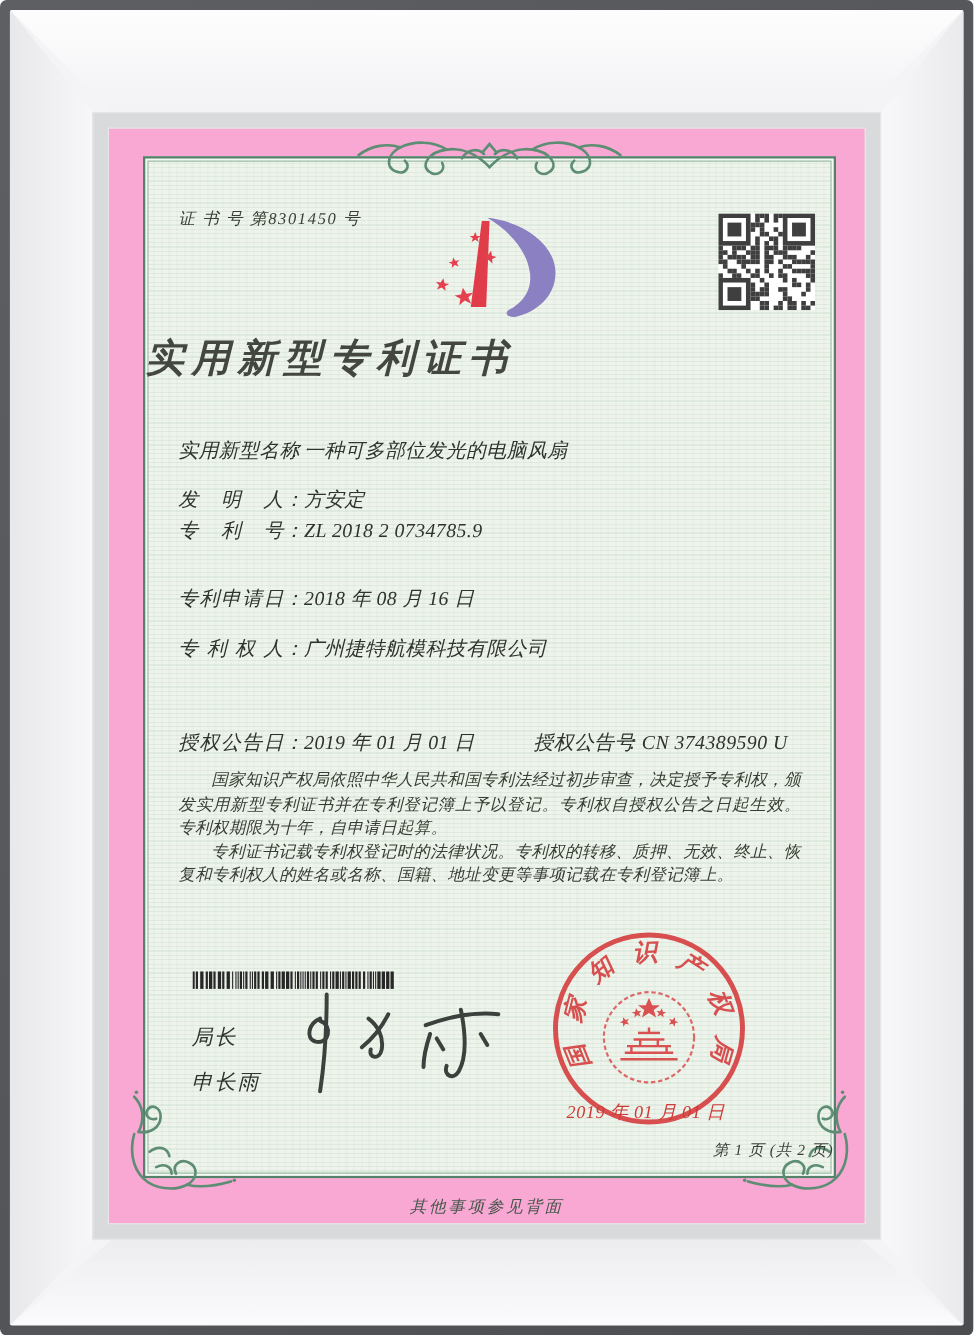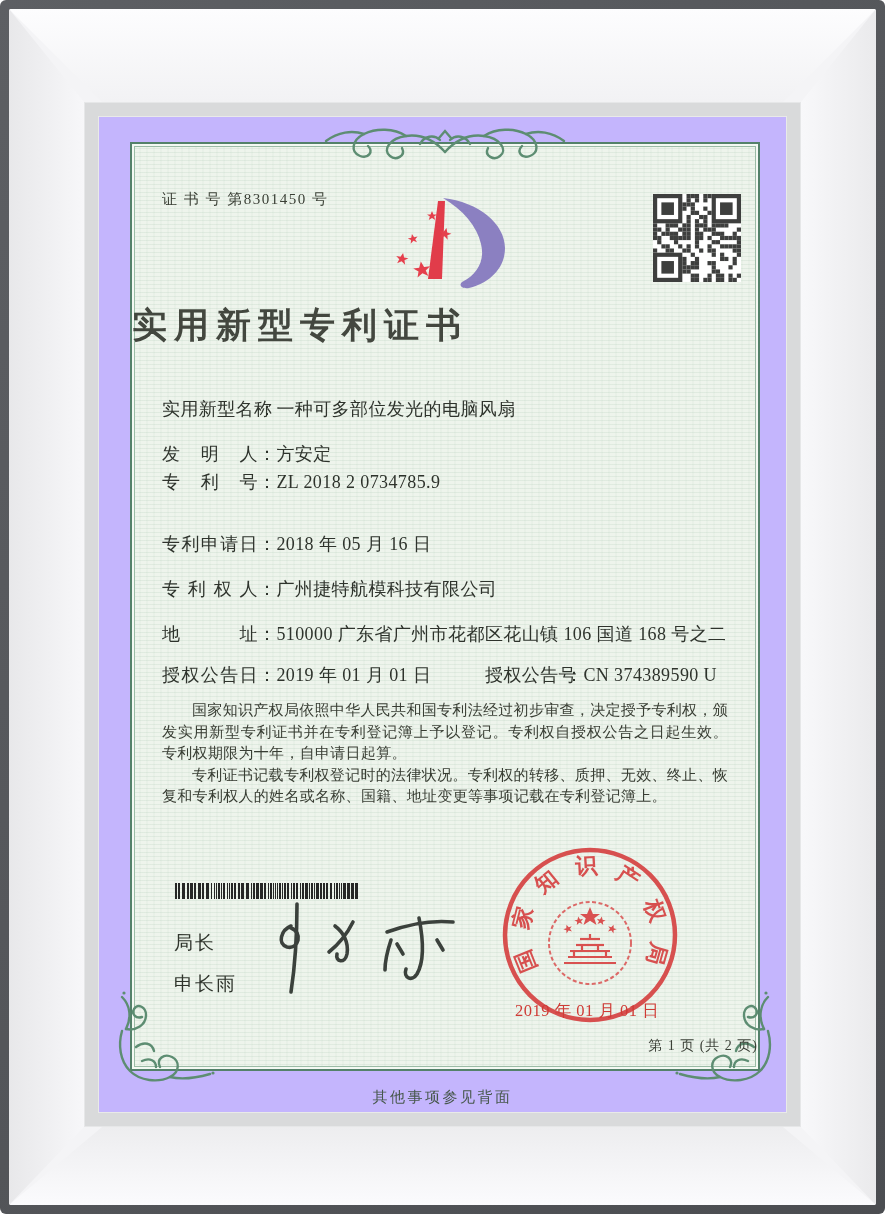--- a/index.html
+++ b/index.html
@@ -7,21 +7,21 @@
   
   .frame{position:absolute;inset:0;background:linear-gradient(135deg,#5d5f63,#4b4d51);border-radius:6px;}
   .face{position:absolute;inset:9px;background:#f4f4f6;border-radius:2px;overflow:hidden;}
   .fb{position:absolute;}
   .fb.top{left:0;top:0;right:0;height:93px;background:linear-gradient(180deg,#fdfdfe,#f2f2f4);clip-path:polygon(0 0,100% 0,calc(100% - 93px) 100%,93px 100%);}
   .fb.bottom{left:0;bottom:0;right:0;height:78px;background:linear-gradient(180deg,#ededef,#fbfbfd);clip-path:polygon(93px 0,calc(100% - 93px) 0,100% 100%,0 100%);}
   .fb.left{top:0;bottom:0;left:0;width:75px;background:linear-gradient(90deg,#e8e8ea,#f7f7f9);clip-path:polygon(0 0,100% 93px,100% calc(100% - 78px),0 100%);}
   .fb.right{top:0;bottom:0;right:0;width:75px;background:linear-gradient(270deg,#eaeaec,#f8f8fa);clip-path:polygon(0 93px,100% 0,100% 100%,0 calc(100% - 78px));}
   .mat-band{position:absolute;left:84px;top:102px;right:84px;bottom:87px;background:#d9dadb;box-shadow:inset 0 0 0 1px #e6e7e8;}
   
-  .paper{position:absolute;left:99px;top:117px;right:99px;bottom:102px;background:#c4b5fd;box-shadow:0 0 0 1px #e9eae8;}
+  .paper{position:absolute;left:99px;top:117px;right:99px;bottom:102px;background:#f9a8d4;box-shadow:0 0 0 1px #e9eae8;font-style:italic;}
   .green-area{position:absolute;left:31px;top:25px;width:626px;height:925px;
     background:
       repeating-linear-gradient(0deg, rgba(128,172,142,.13) 0 1px, rgba(255,255,255,0) 1px 4px),
       repeating-linear-gradient(90deg, rgba(128,172,142,.05) 0 2px, rgba(255,255,255,0) 2px 7px),
       #eef4ec;
     border:2px solid #54816a;
     box-shadow:inset 0 0 0 2px #f4f9f3, inset 0 0 0 3px #9abba5;}
   .orn{position:absolute;pointer-events:none;}
   .orn.ctr{top:-22px;left:50%;transform:translateX(-50%);}
   .orn.bl{left:-16px;bottom:-18px;}
@@ -282,23 +282,22 @@
             <rect x="72" y="80" width="4" height="4"></rect>
             <rect x="76" y="80" width="4" height="4"></rect>
           </g>
       </svg>
 
       <div class="title">实用新型专利证书</div>
 
       <div class="f-row r1"><span class="flabel">实用新型名称</span><span>：</span><span>一种可多部位发光的电脑风扇</span></div>
       <div class="f-row r2"><span class="flabel">发明人</span><span>：</span><span>方安定</span></div>
       <div class="f-row r3"><span class="flabel">专利号</span><span>：</span><span>ZL 2018 2 0734785.9</span></div>
-      <div class="f-row r4"><span class="flabel">专利申请日</span><span>：</span><span>2018 年 05 月 16 日</span></div>
+      <div class="f-row r4"><span class="flabel">专利申请日</span><span>：</span><span>2018 年 08 月 16 日</span></div>
       <div class="f-row r5"><span class="flabel">专利权人</span><span>：</span><span>广州捷特航模科技有限公司</span></div>
-      <div class="f-row r6"><span class="flabel">地址</span><span>：</span><span>510000 广东省广州市花都区花山镇 106 国道 168 号之二</span></div>
       <div class="f-row r7">
         <span class="flabel">授权公告日</span><span>：</span><span>2019 年 01 月 01 日</span>
         <span class="pair2"><span class="flabel">授权公告号</span><span>：</span><span>CN 374389590 U</span></span>
       </div>
 
       <div class="paras">
         <p>国家知识产权局依照中华人民共和国专利法经过初步审查，决定授予专利权，颁发实用新型专利证书并在专利登记簿上予以登记。专利权自授权公告之日起生效。专利权期限为十年，自申请日起算。</p>
         <p>专利证书记载专利权登记时的法律状况。专利权的转移、质押、无效、终止、恢复和专利权人的姓名或名称、国籍、地址变更等事项记载在专利登记簿上。</p>
       </div>
 

